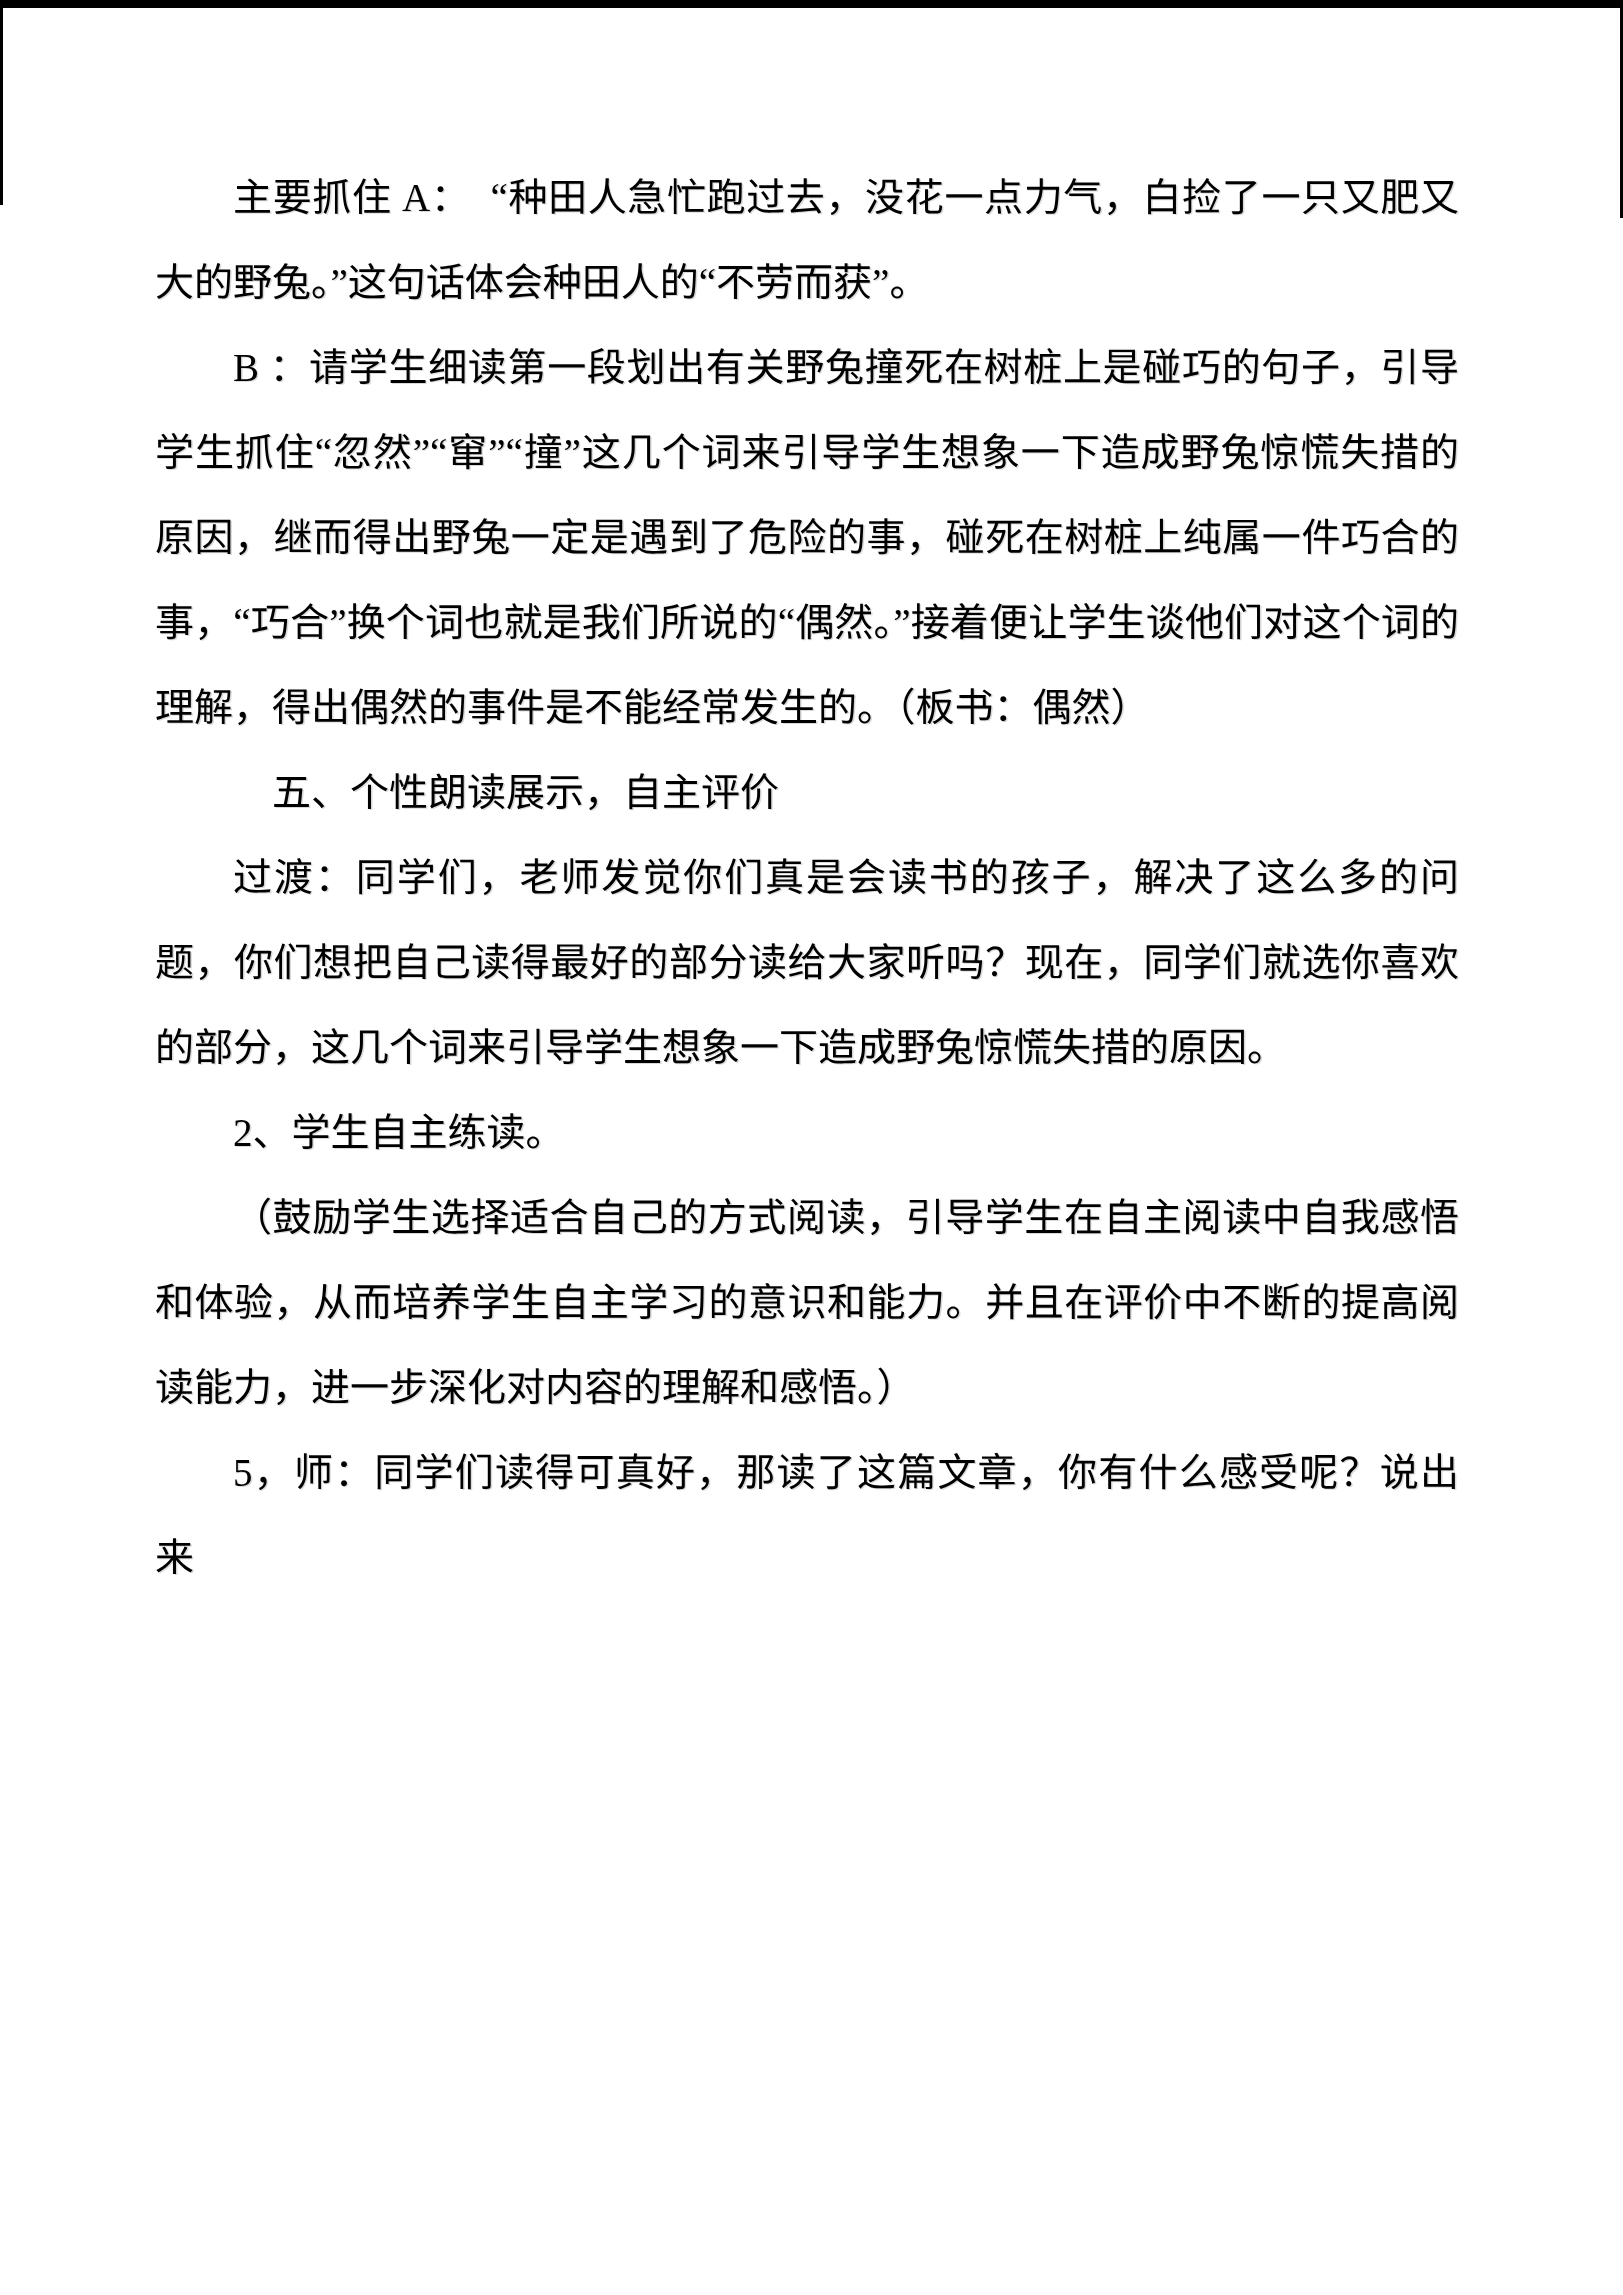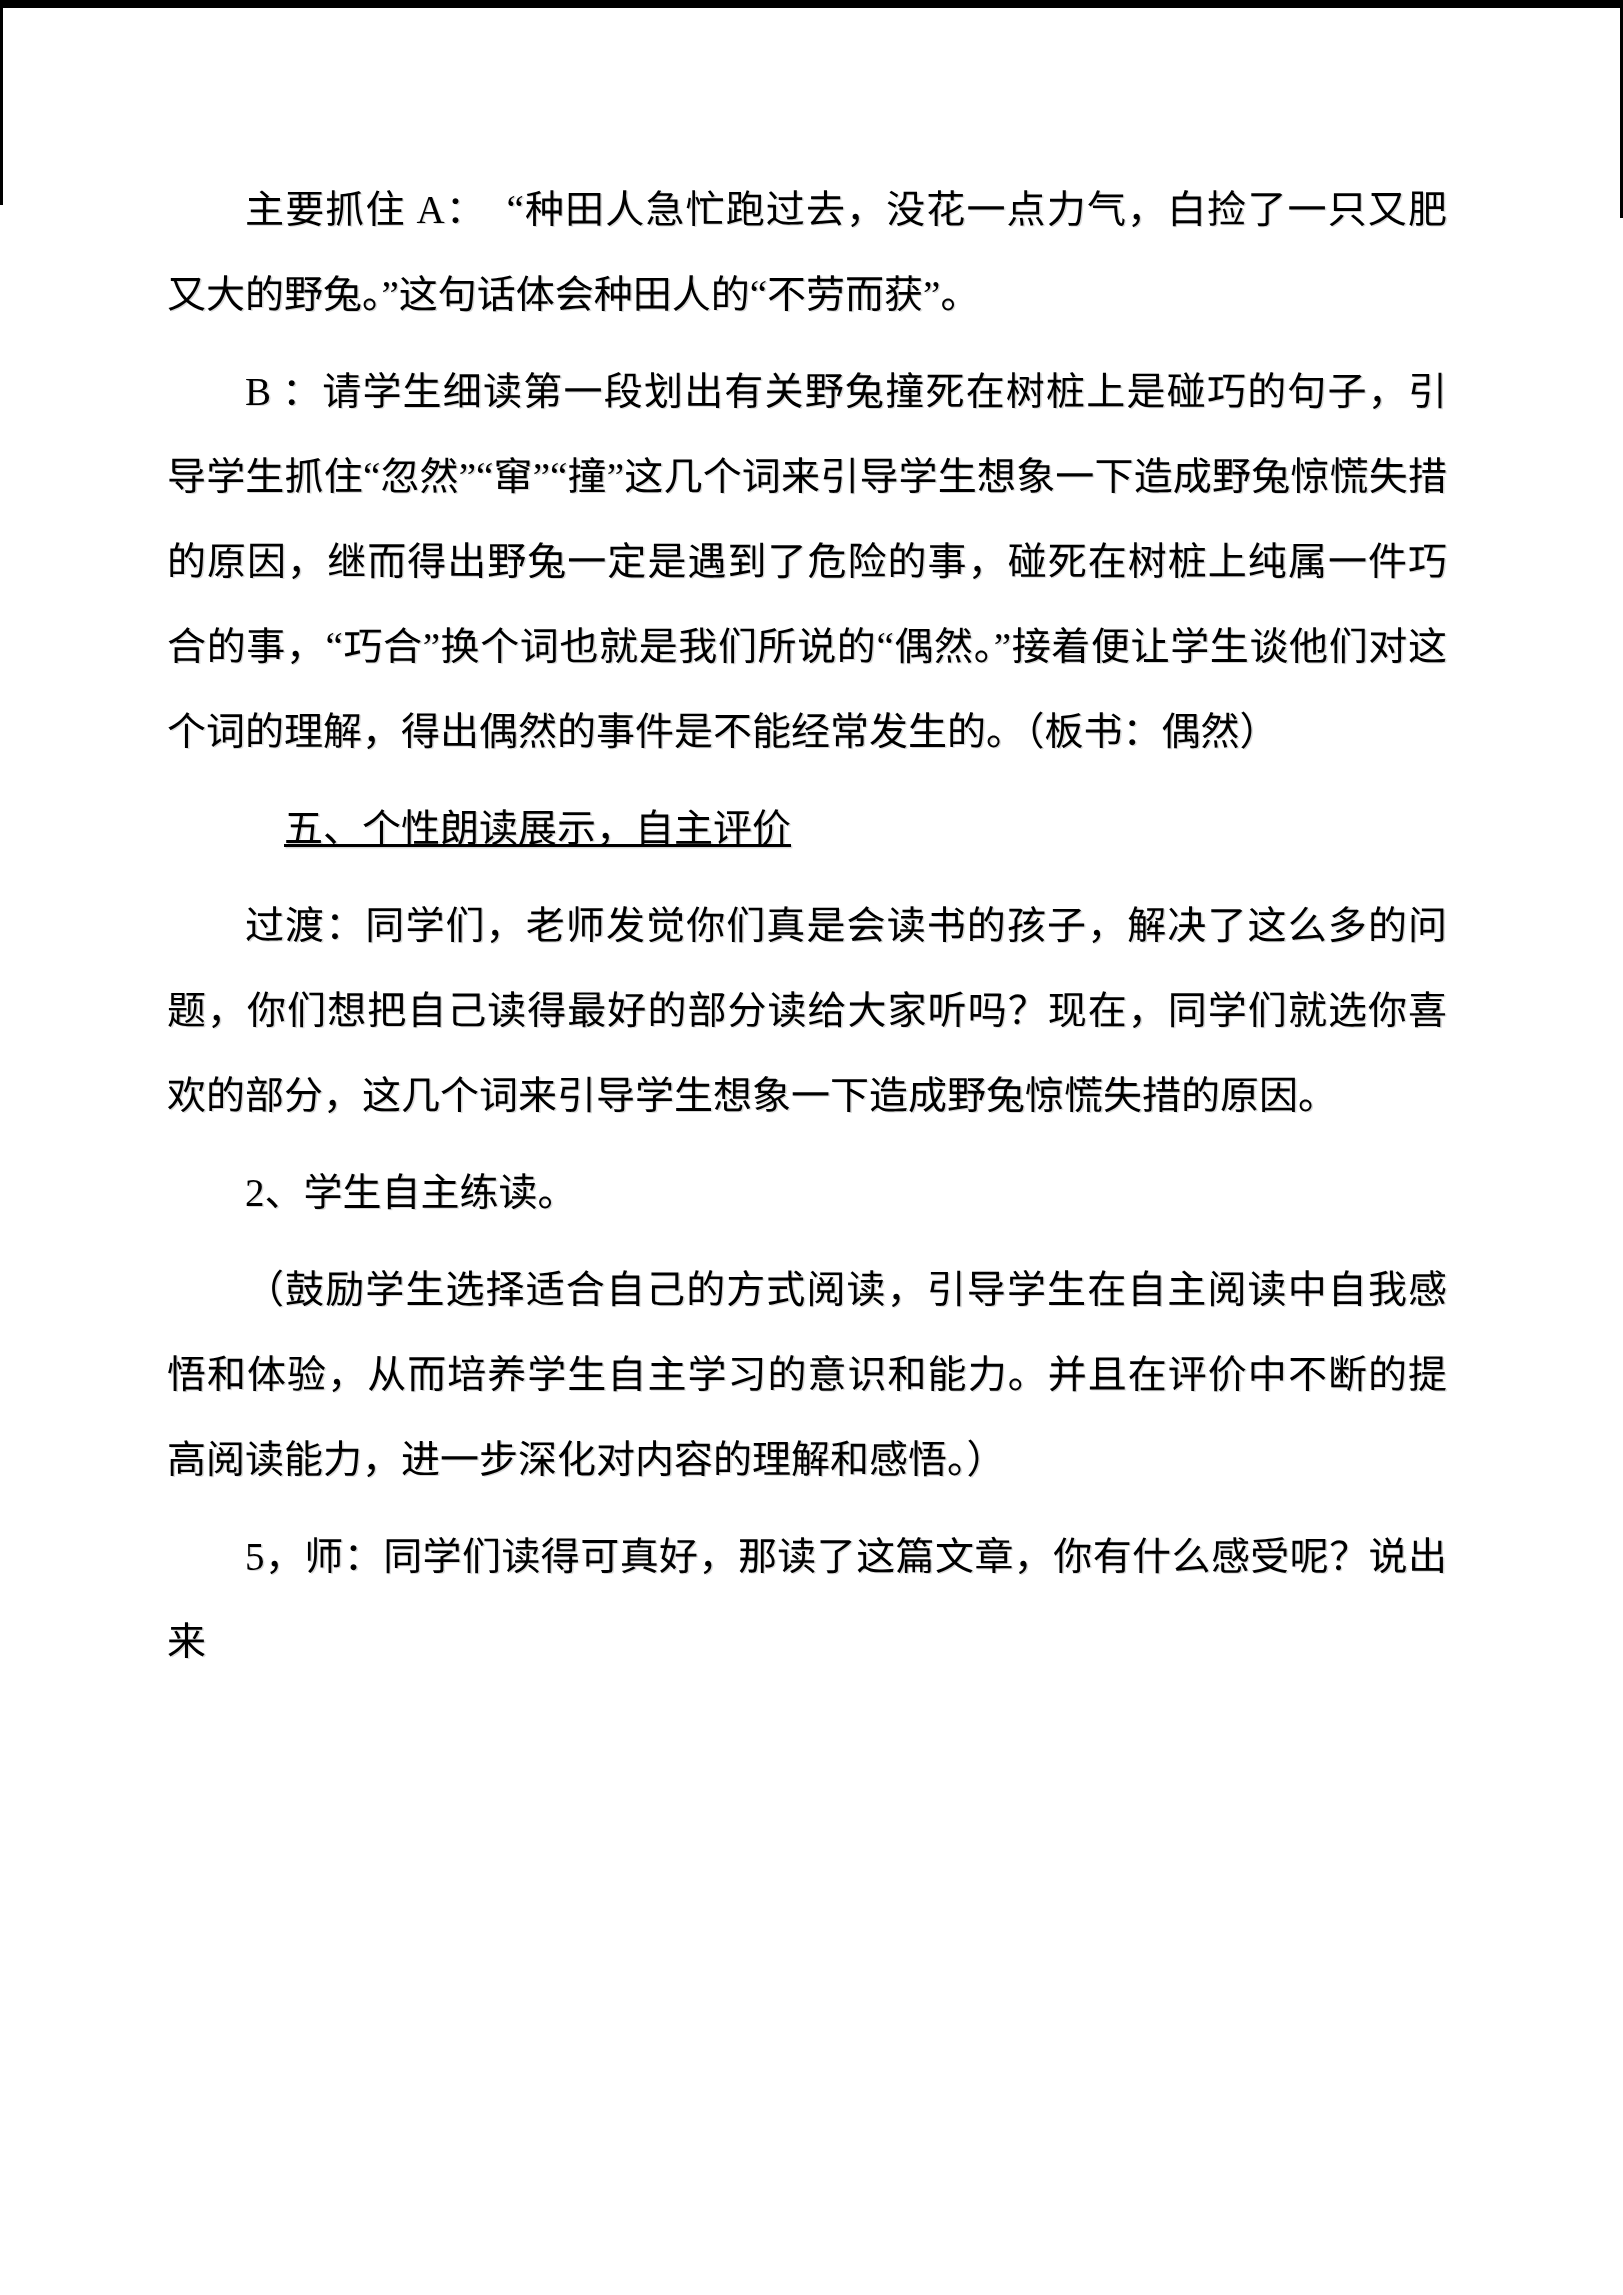--- a/index.html
+++ b/index.html
@@ -39,28 +39,27 @@
     left: 155px;
     top: 155px;
     width: 1304px;
     color: #000000;
     font-size: 39px;
     line-height: 85px;
     text-align: justify;
     text-shadow: 1.4px 1.4px 0 rgba(0,0,0,0.15);
   }
   .para {
-    margin: 12px;
+    margin: 0;
     padding: 0;
     text-indent: 2em;
     word-break: break-all;
   }
   .para.heading-indent {
     text-indent: 3em;
-    text-decoration: underline;
   }
 </style>
 </head>
 <body>
 
 <div class="page">
 
   <div class="edge-bar-top"></div>
   <div class="edge-bar-left"></div>
   <div class="edge-bar-right"></div>

